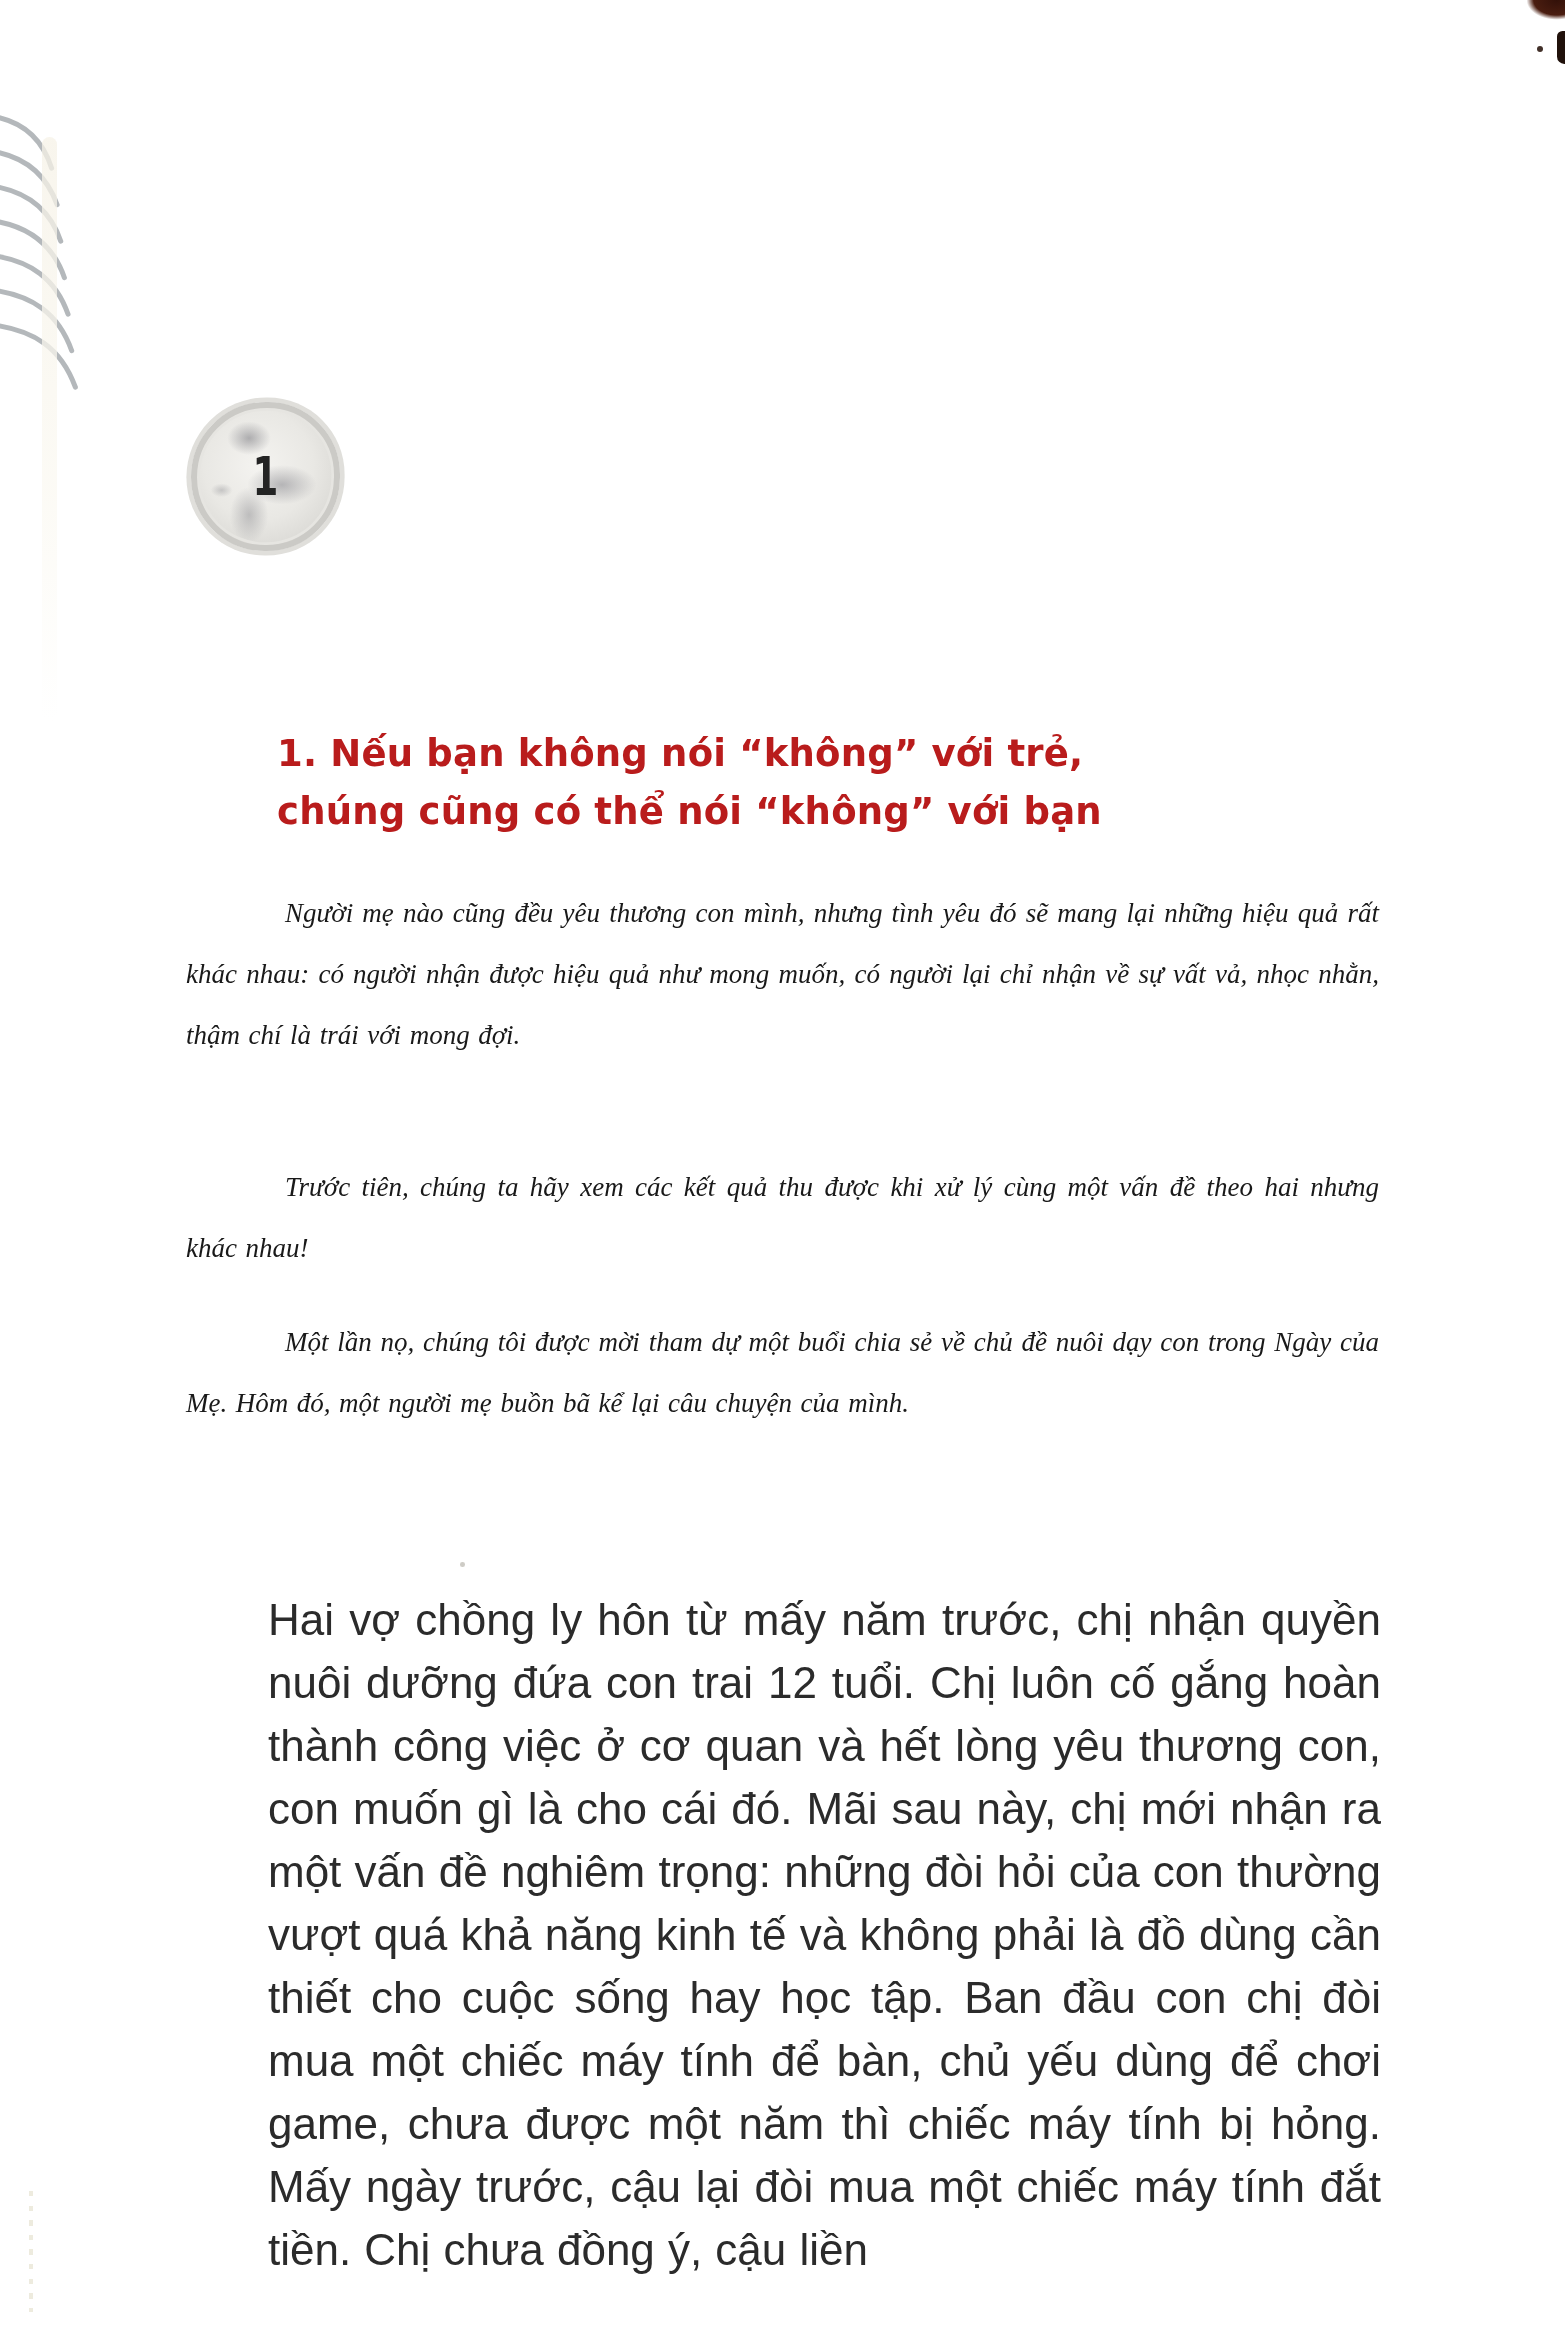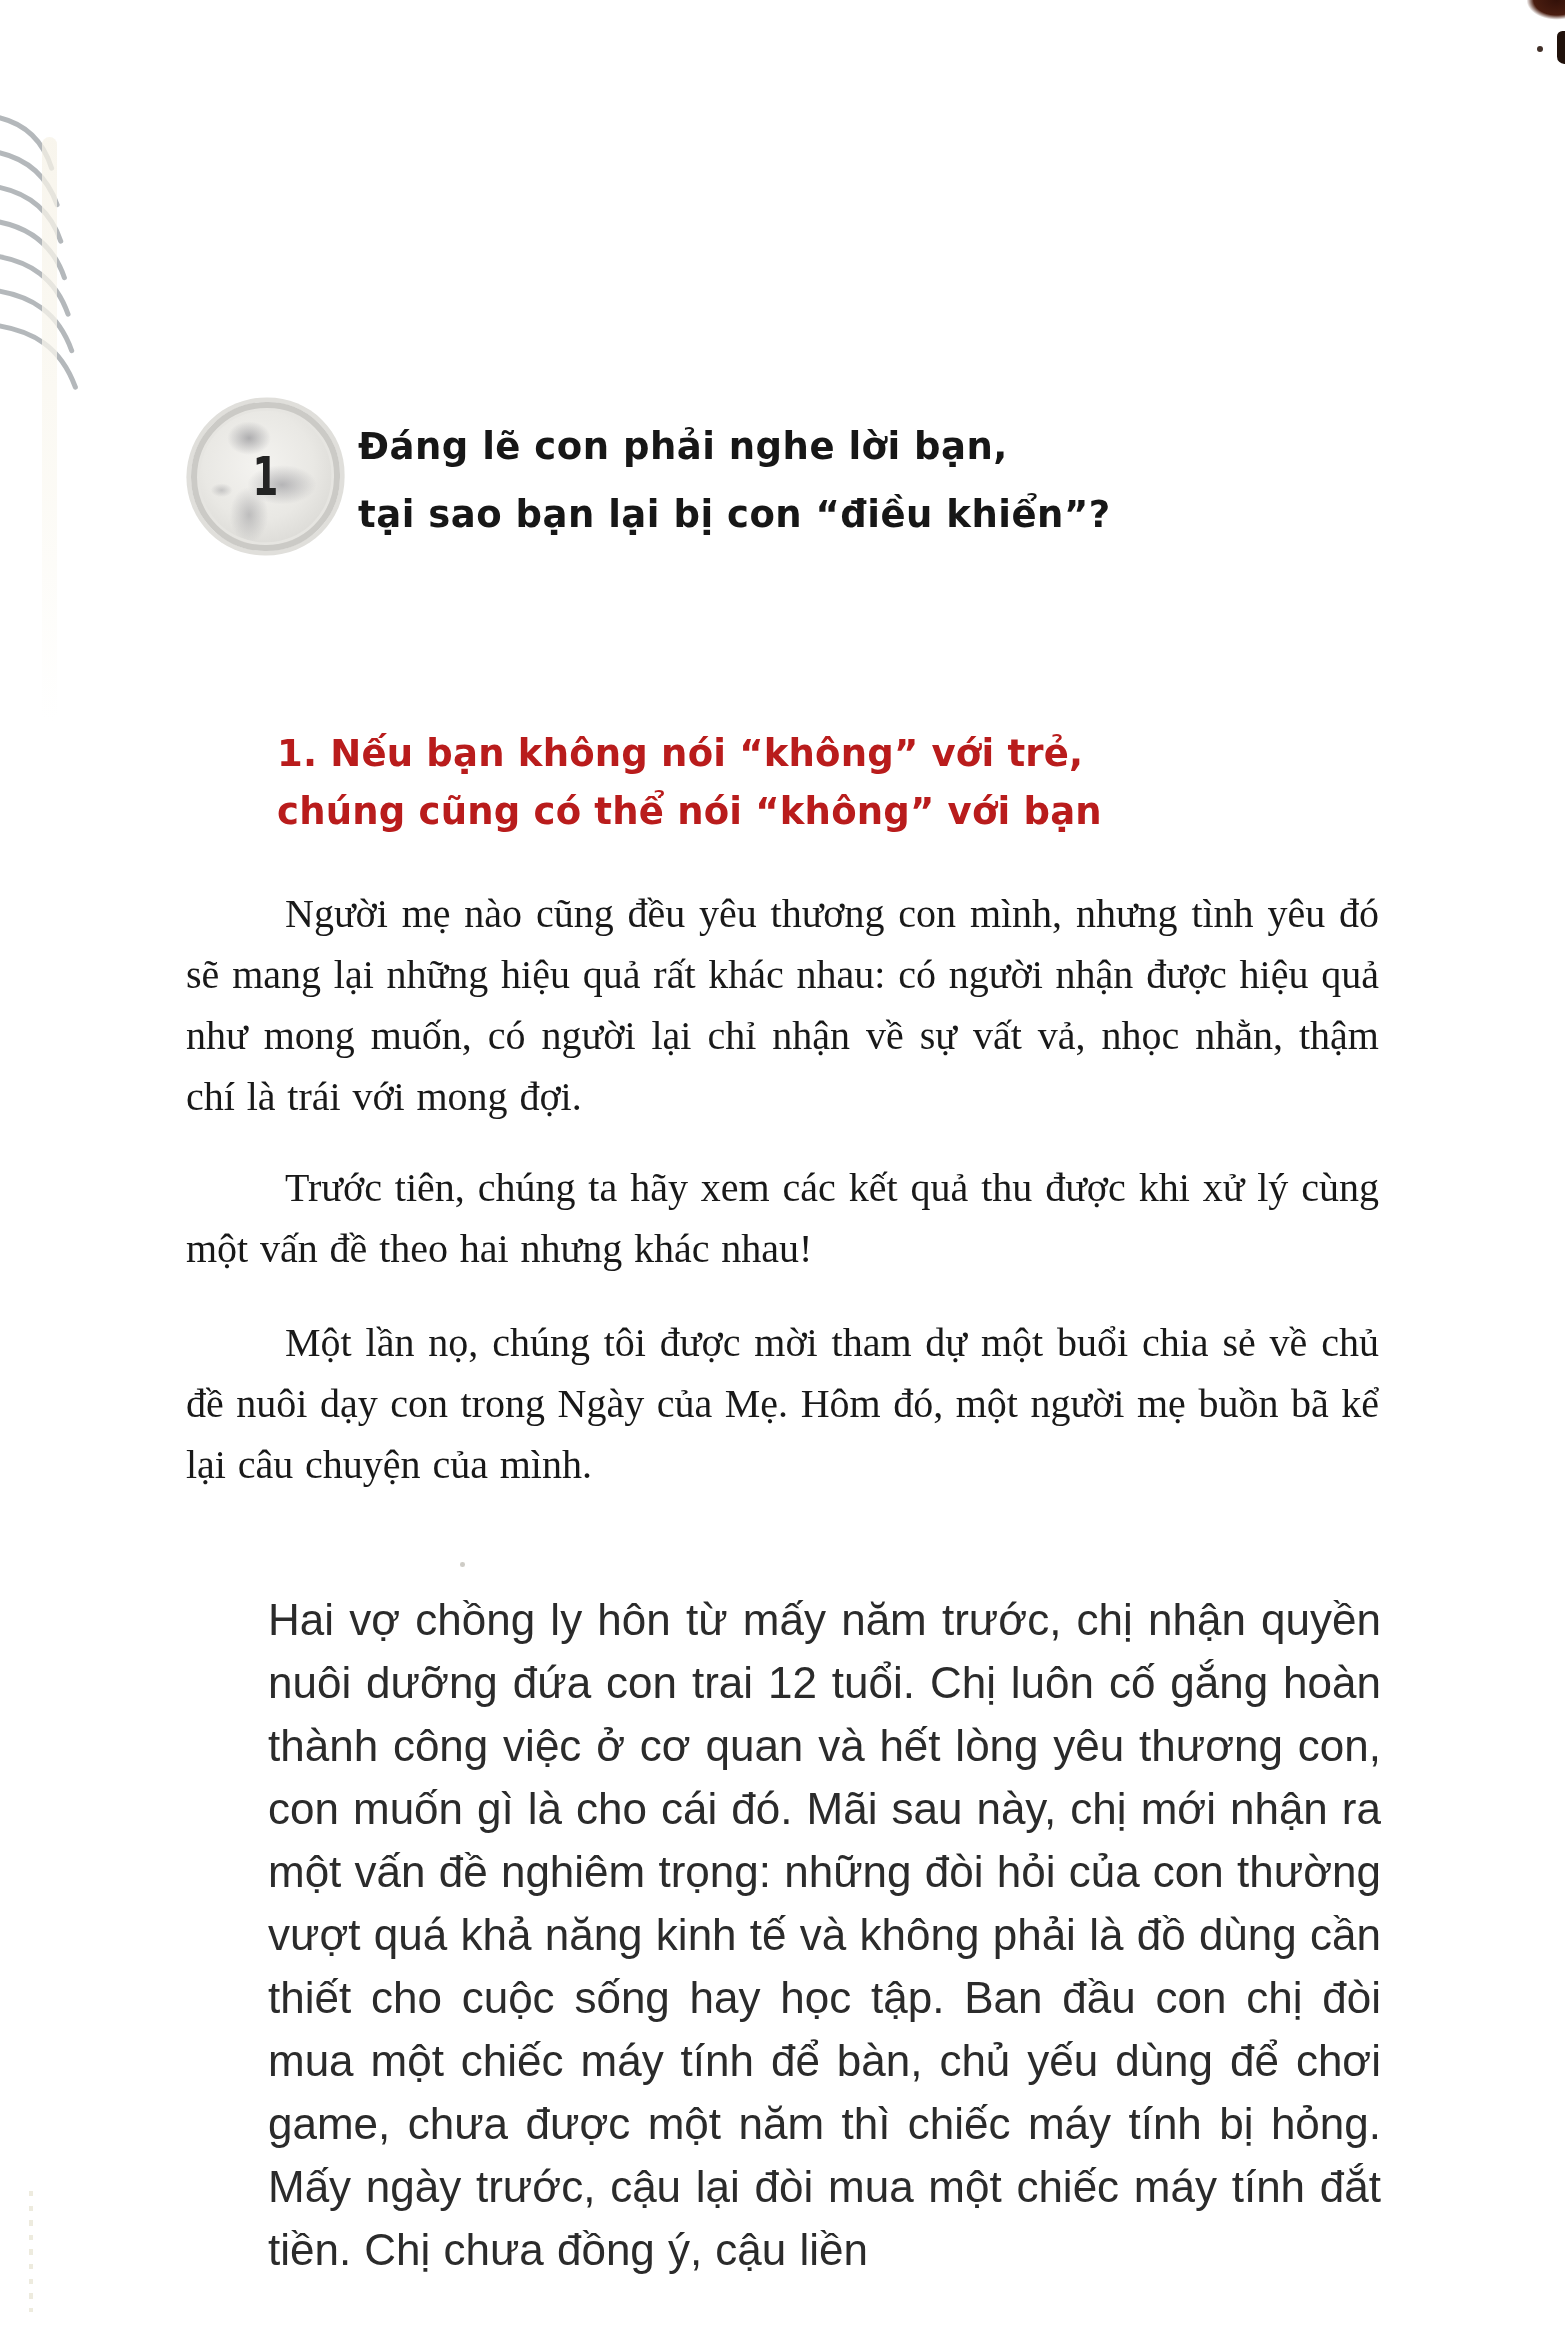--- a/index.html
+++ b/index.html
@@ -71,23 +71,24 @@
     position:absolute;left:277px;top:725px;width:1051px;margin:0;
     font-family:"DejaVu Sans", sans-serif;
     font-weight:700;font-size:37px;line-height:58px;color:#b91c1c;
     letter-spacing:0.2px;
   }
   .section-heading .line{display:block;}
   
   .para{
     position:absolute;left:186px;width:1193px;margin:0;
     font-family:"Liberation Serif", serif;
-    font-size:40px;line-height:61px;color:#191919;
+    font-size:27px;line-height:61px;color:#191919;
     text-align:justify;text-indent:99px;
     word-spacing:1.8px;
+    font-style:italic;
   }
   .para.p1{top:883px;}
   .para.p2{top:1157px;}
   .para.p3{top:1312px;}
   
   .story{
     position:absolute;left:268px;top:1588px;width:1113px;margin:0;
     font-family:"Liberation Sans", sans-serif;
     font-size:44px;line-height:63px;color:#2b2b2b;
     text-align:justify;
@@ -114,24 +115,20 @@
   <div class="corner-stain"></div>
   <div class="corner-dot"></div>
   <div class="corner-sliver"></div>
   <div class="bottom-flecks"></div>
   <div class="tiny-speck"></div>
 
   <div class="badge">
     <span class="num">1</span>
   </div>
 
-  <h1 class="chapter-title">
-    <span class="line">Đáng lẽ con phải nghe lời bạn,</span>
-    <span class="line">tại sao bạn lại bị con “điều khiển”?</span>
-  </h1>
 
   <h2 class="section-heading">
     <span class="line">1. Nếu bạn không nói “không” với trẻ,</span>
     <span class="line">chúng cũng có thể nói “không” với bạn</span>
   </h2>
 
   <p class="para p1">Người mẹ nào cũng đều yêu thương con mình, nhưng tình yêu đó sẽ mang lại những hiệu quả rất khác nhau: có người nhận được hiệu quả như mong muốn, có người lại chỉ nhận về sự vất vả, nhọc nhằn, thậm chí là trái với mong đợi.</p>
   <p class="para p2">Trước tiên, chúng ta hãy xem các kết quả thu được khi xử lý cùng một vấn đề theo hai nhưng khác nhau!</p>
   <p class="para p3">Một lần nọ, chúng tôi được mời tham dự một buổi chia sẻ về chủ đề nuôi dạy con trong Ngày của Mẹ. Hôm đó, một người mẹ buồn bã kể lại câu chuyện của mình.</p>
 

